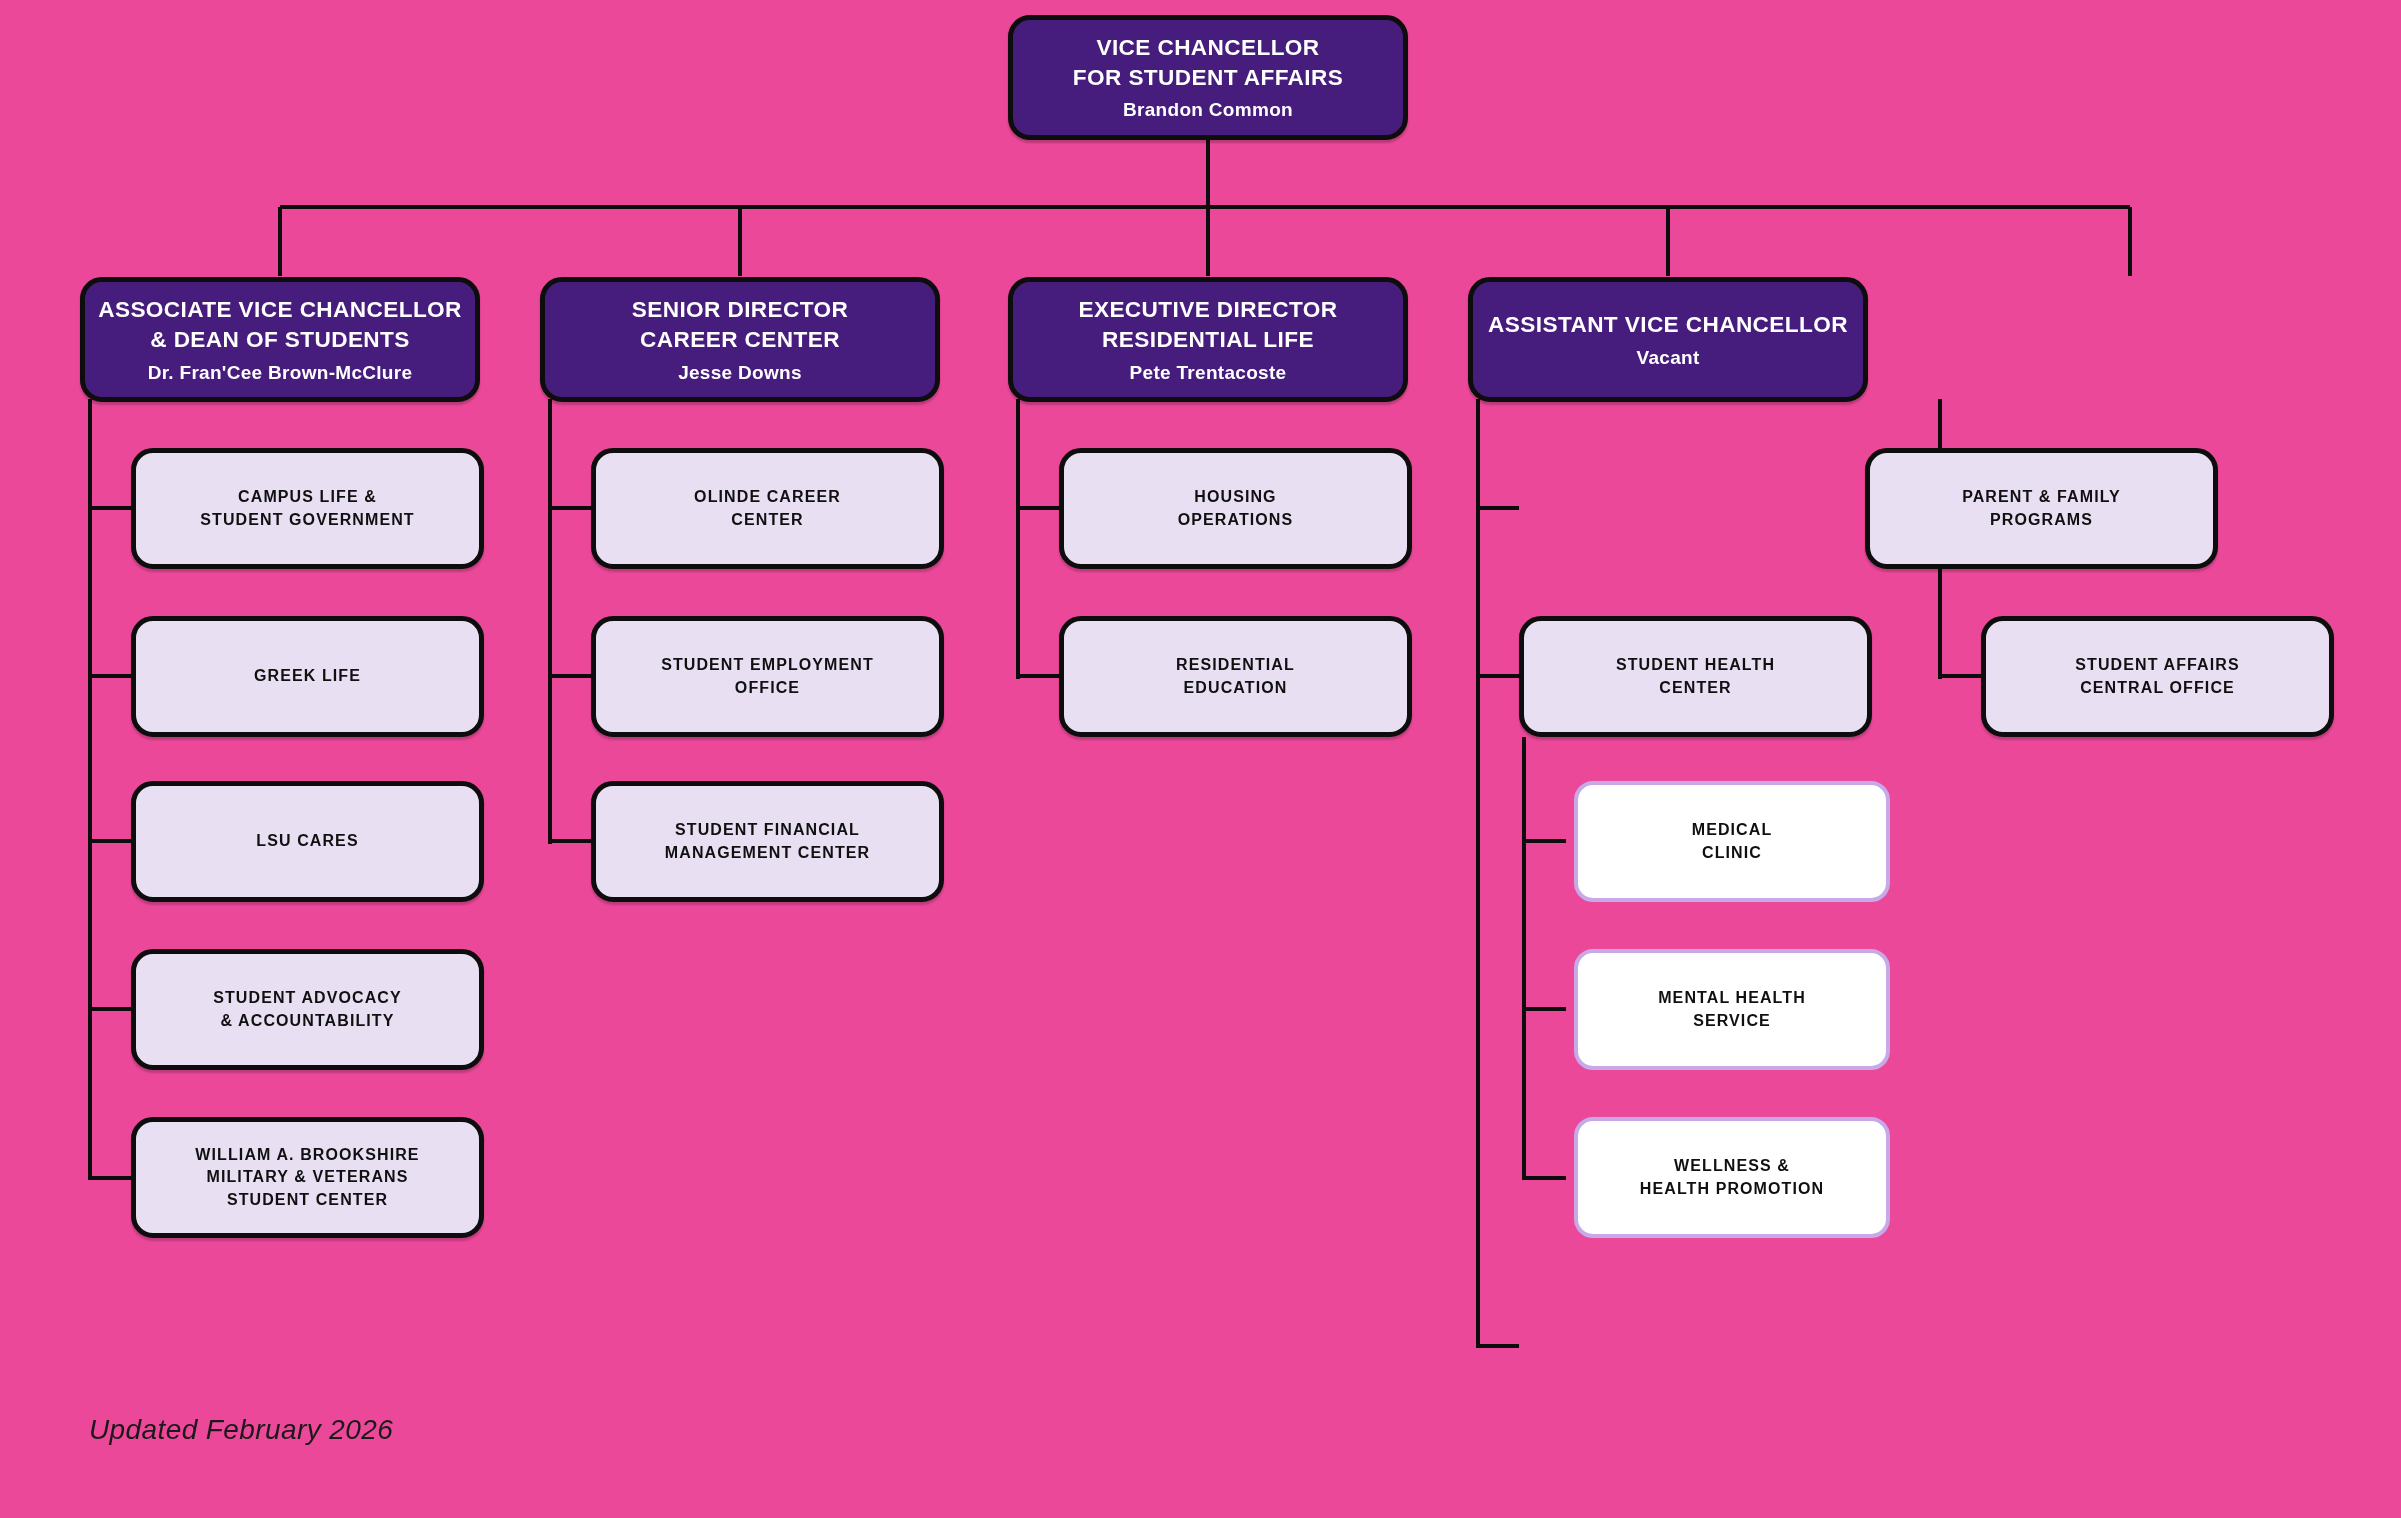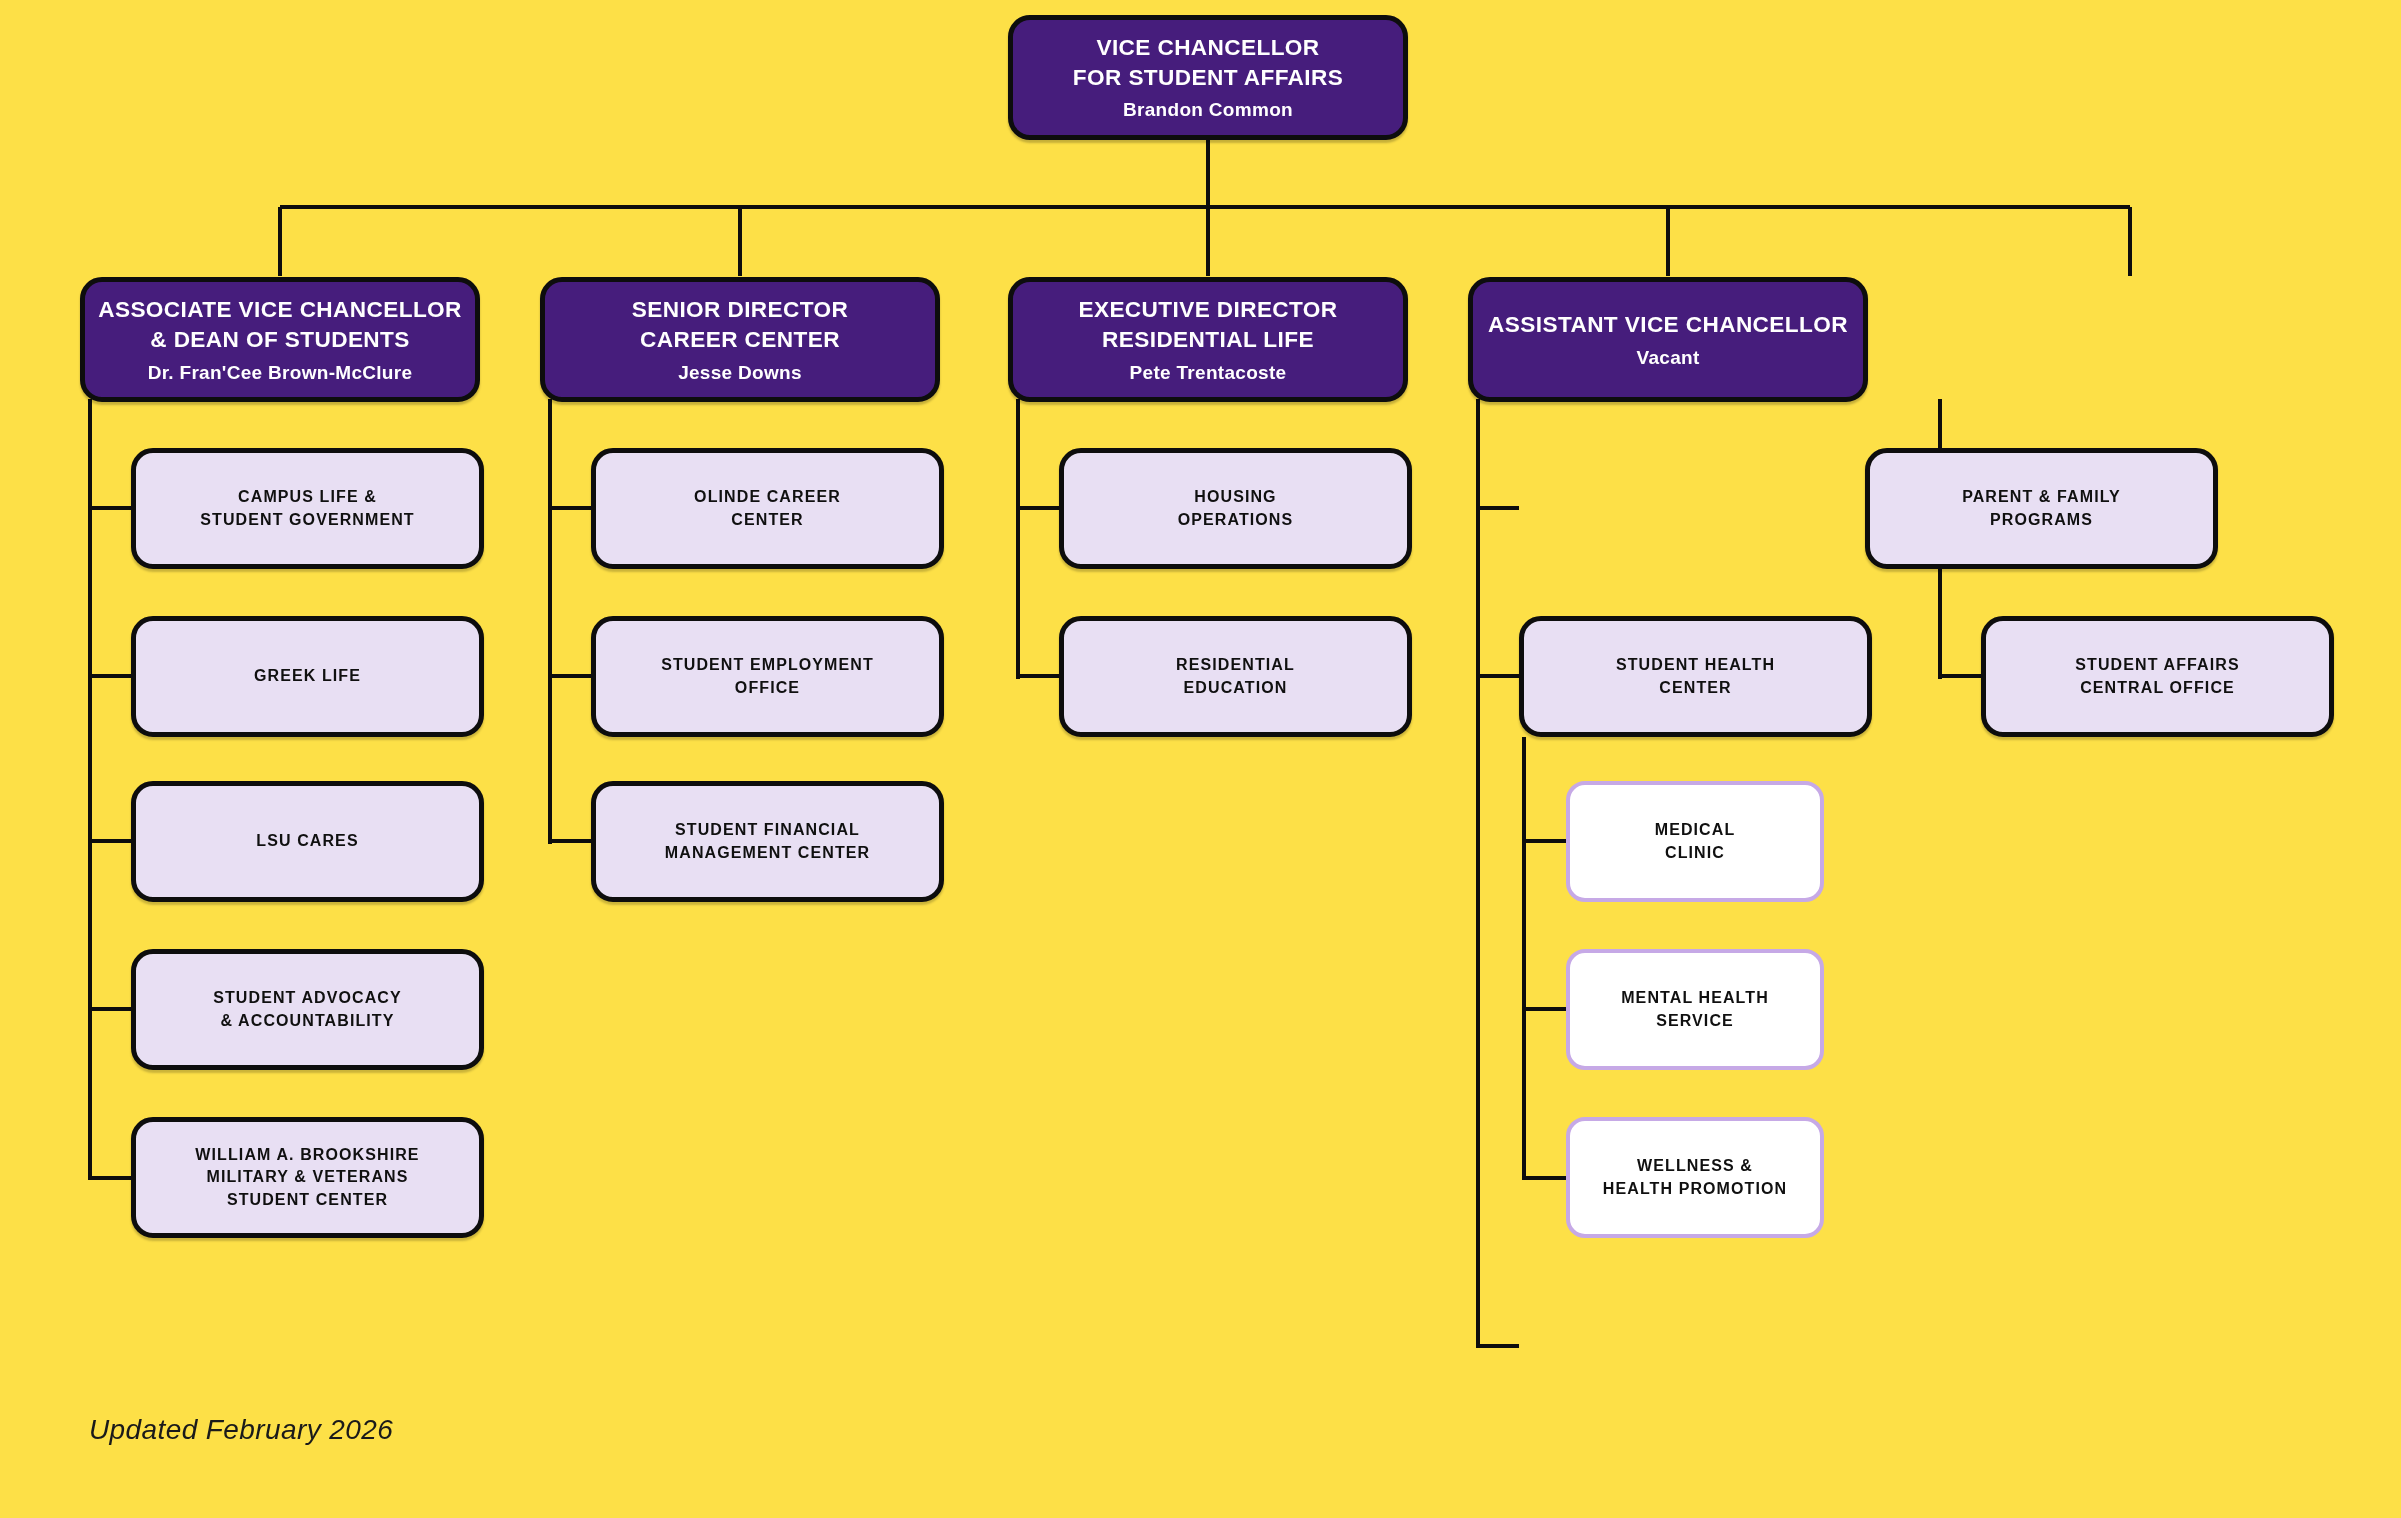--- a/index.html
+++ b/index.html
@@ -1,17 +1,17 @@
 <!DOCTYPE html>
 <html style="font-size:11.6px"><head>
 <meta charset="utf-8">
 <style>
   html,body{margin:0;padding:0;background:#ffffff;}
   .canvas{
-    position:relative;width:2401px;height:1518px;background:#fde047;
+    position:relative;width:2401px;height:1518px;background:#ec4899;
     font-family:"Liberation Sans",sans-serif;overflow:hidden;
   }
   .line{position:absolute;background:#0d0d0d;}
   .hbox{
     position:absolute;width:400px;height:125px;box-sizing:border-box;
     background:#461D7C;border:5.1px solid #0d0d0d;border-radius:22px;
     display:flex;flex-direction:column;justify-content:center;align-items:center;
     text-align:center;box-shadow:0 2.9px 2.2px rgba(0,0,0,0.22);
   }
   .hbox-title{
@@ -25,23 +25,23 @@
     position:absolute;width:353px;height:121px;box-sizing:border-box;
     background:#E8DFF3;border:5.1px solid #0d0d0d;border-radius:22px;
     display:flex;justify-content:center;align-items:center;text-align:center;
     box-shadow:0 2.9px 2.2px rgba(0,0,0,0.20);
   }
   .cbox-label{
     color:#101010;font-weight:bold;font-size:16px;line-height:1.38;
     letter-spacing:1.1px;white-space:pre-line;padding:0 4.4px;
   }
   .sbox{
-    position:absolute;width:258px;height:121px;box-sizing:border-box;
+    position:absolute;width:316px;height:121px;box-sizing:border-box;
     background:#ffffff;border:4.4px solid #C6A9E6;border-radius:19px;
-    display:flex;justify-content:center;align-items:center;text-align:center;
+    display:flex;justify-content:center;align-items:center;text-align:center;margin-left:8px;
   }
   .footer-note{
     position:absolute;left:89px;top:1414px;font-style:italic;
     font-size:28px;color:#1a1a1a;letter-spacing:0.4px;
   }
 </style>
 </head>
 <body>
 
 <div class="canvas">

